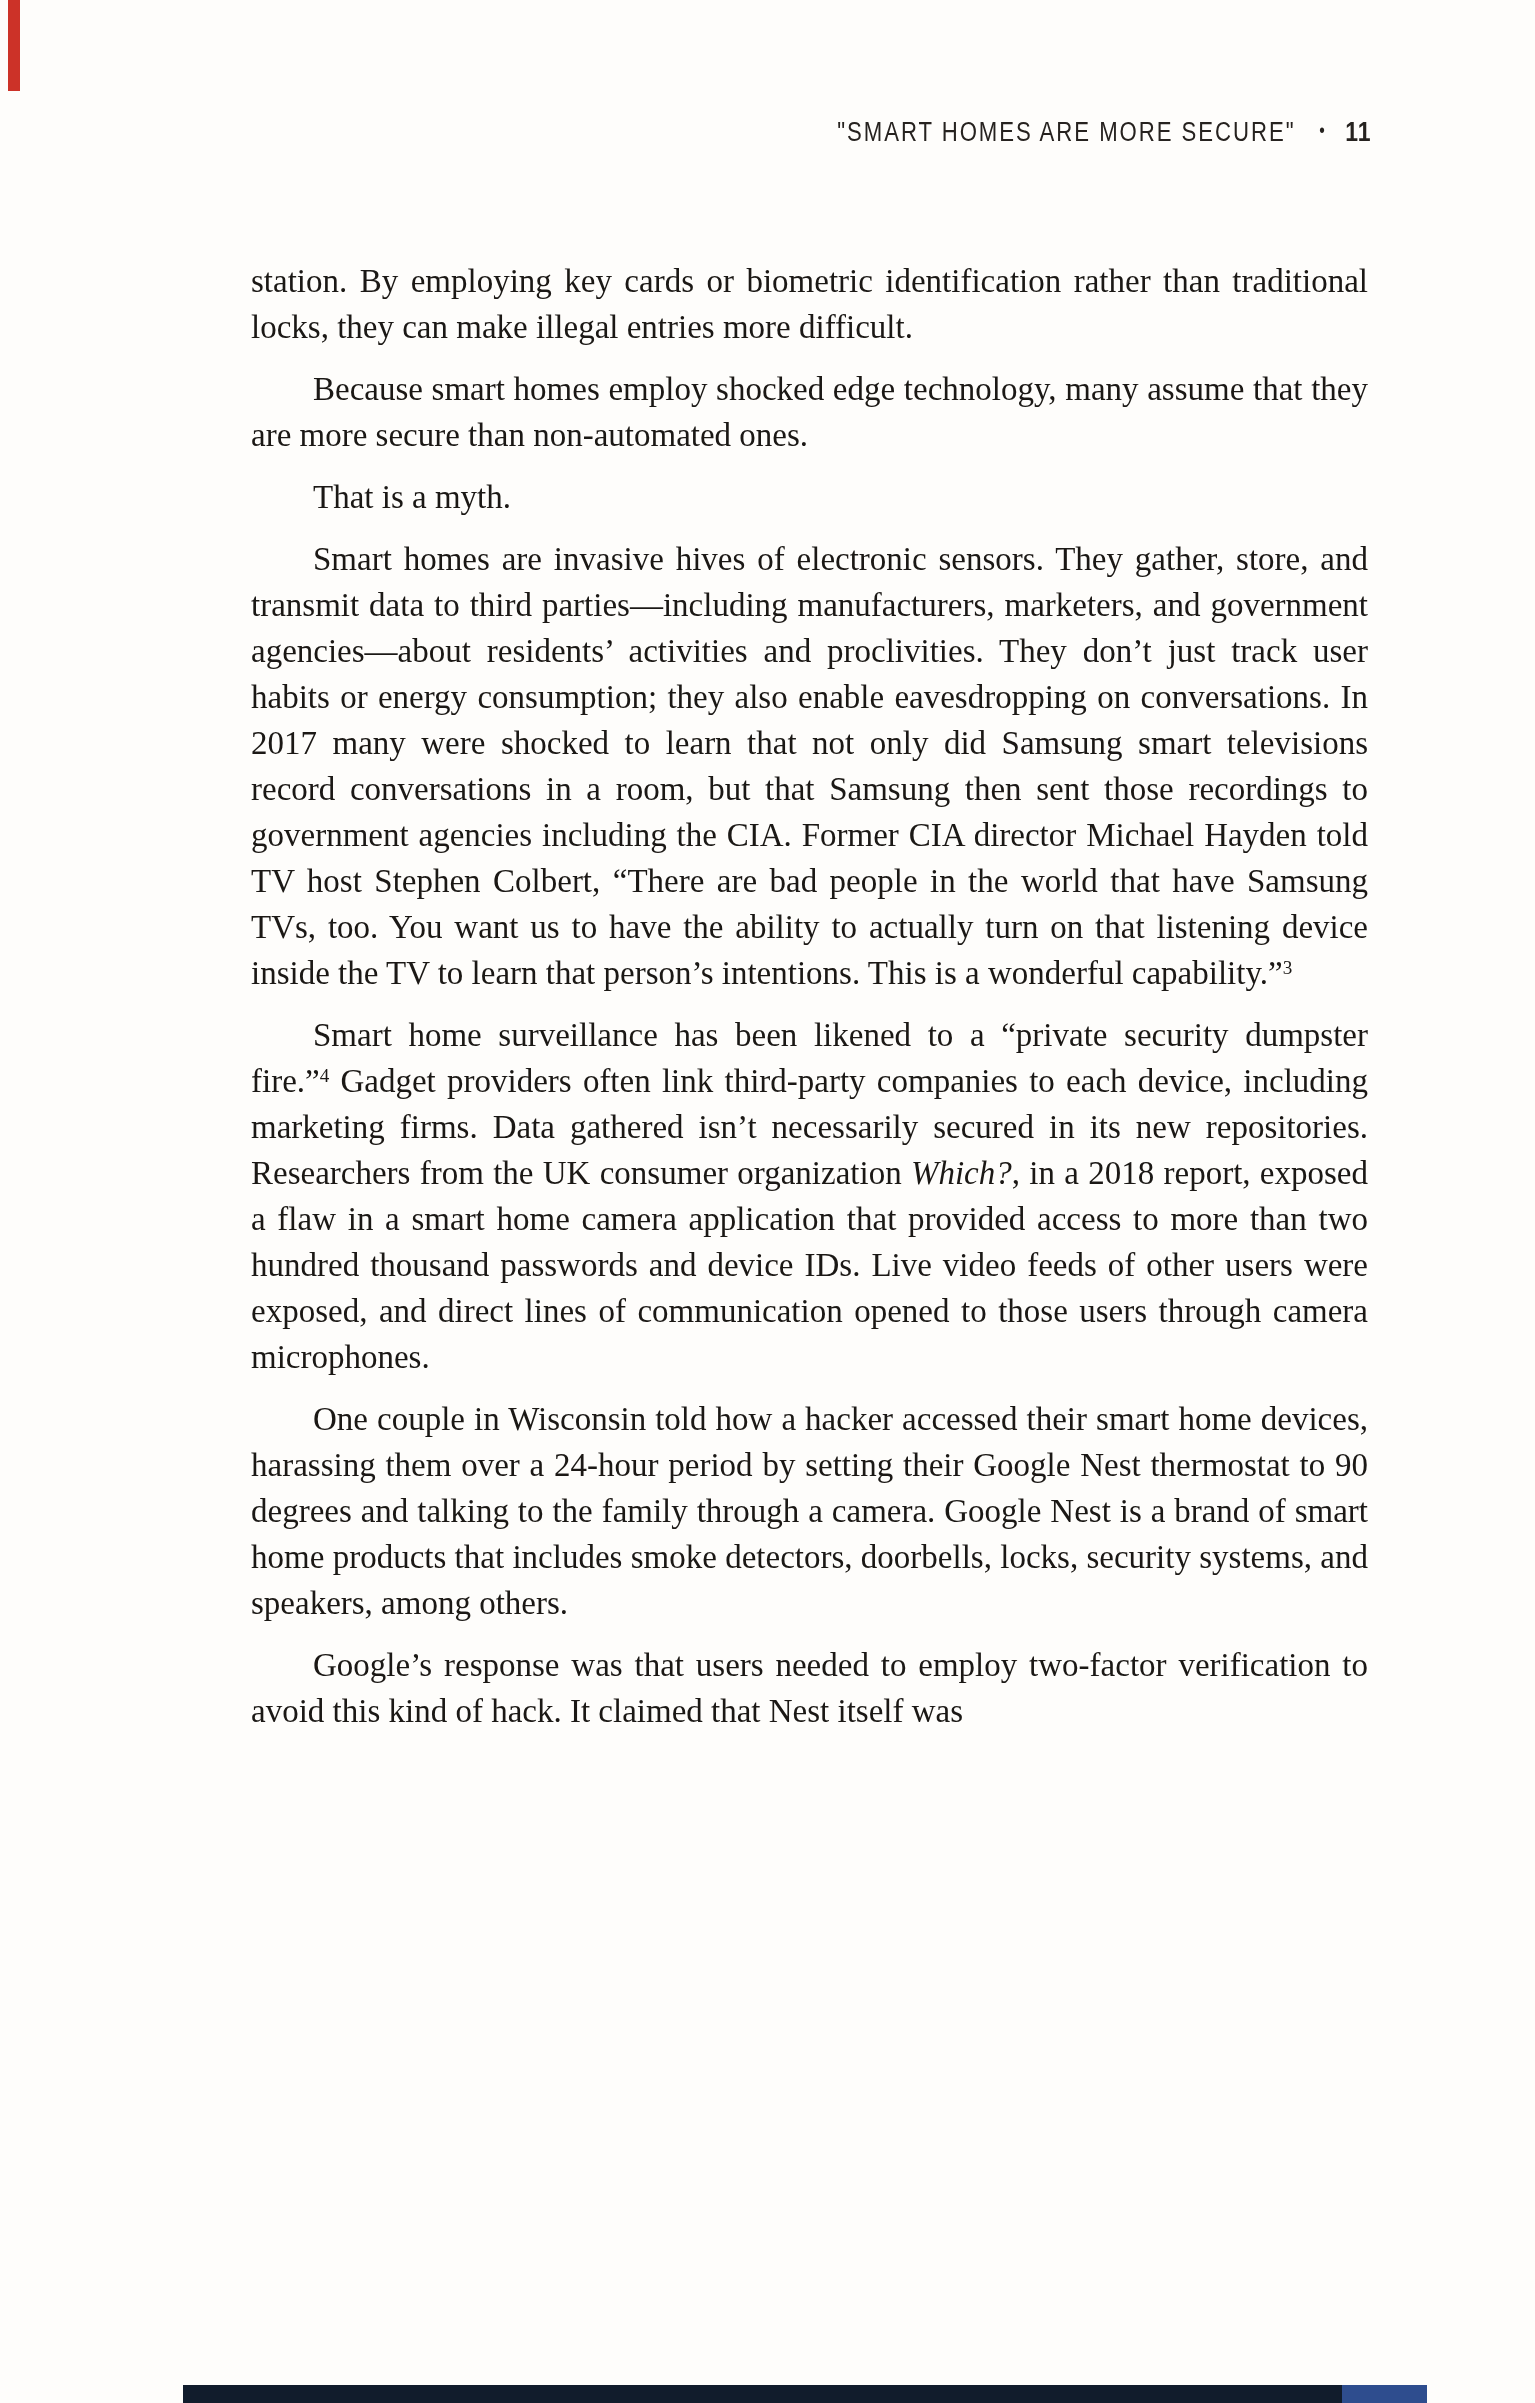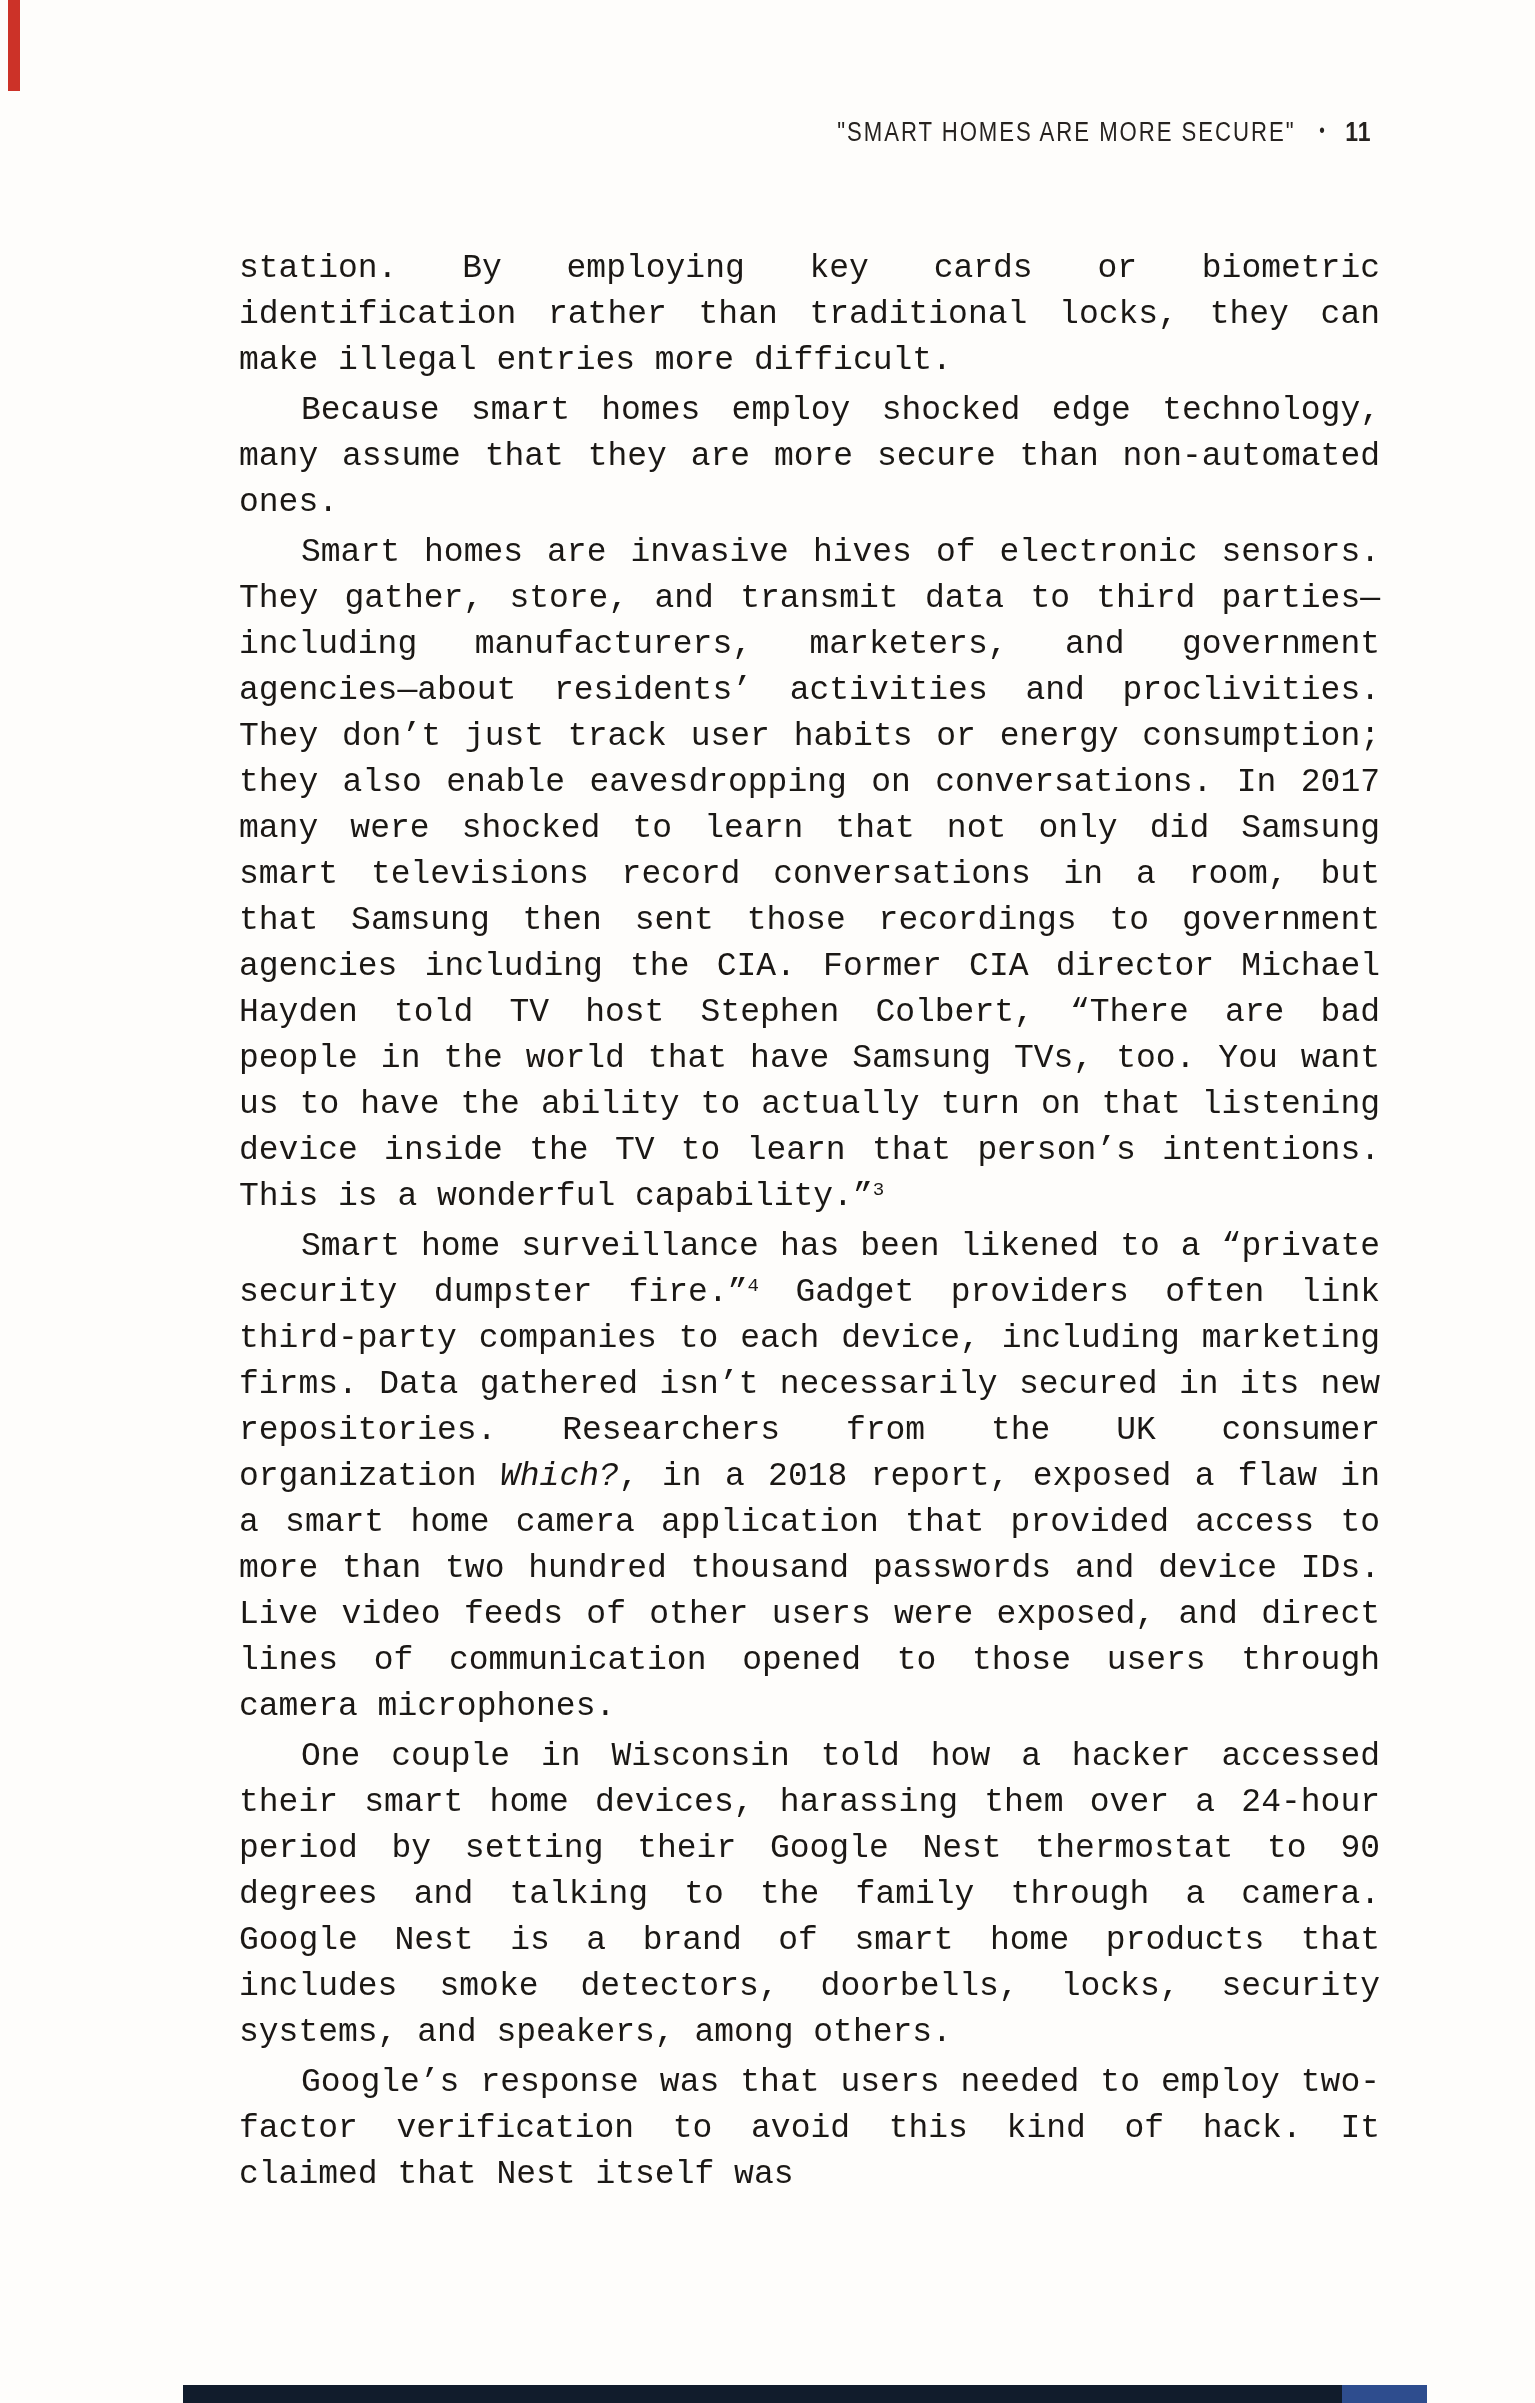--- a/index.html
+++ b/index.html
@@ -55,23 +55,22 @@
     position: absolute;
     left: 235px;
     top: 242px;
     width: 1149px;
     font-size: 33px;
     line-height: 46px;
     color: #1b1815;
     text-align: justify;
   }
   .body-text p {
-    margin: 4px;
+    margin: 16px;
     padding: 0;
-    font-family: Liberation Mono, monospace;
   }
   .body-text p.indent {
     text-indent: 62px;
   }
   .body-text .it {
     font-style: italic;
   }
   .body-text .sup {
     font-size: 0.58em;
     position: relative;
@@ -107,20 +106,21 @@
 
   <div class="header">
     <span>"SMART HOMES ARE MORE SECURE"</span>
     <span class="dot">•</span>
     <span class="pagenum">11</span>
   </div>
 
   <div class="body-text" style="color: rgb(27, 24, 21);">
       <p class=""><span>station. By employing key cards or biometric identification rather than traditional locks, they can make illegal entries more difficult.</span></p>
       <p class="indent"><span>Because smart homes employ shocked edge technology, many assume that they are more secure than non-automated ones.</span></p>
+      <p class="indent"><span>That is a myth.</span></p>
       <p class="indent"><span>Smart homes are invasive hives of electronic sensors. They gather, store, and transmit data to third parties—including manufacturers, marketers, and government agencies—about residents’ activities and proclivities. They don’t just track user habits or energy consumption; they also enable eavesdropping on conversations. In 2017 many were shocked to learn that not only did Samsung smart televisions record conversations in a room, but that Samsung then sent those recordings to government agencies including the CIA. Former CIA director Michael Hayden told TV host Stephen Colbert, “There are bad people in the world that have Samsung TVs, too. You want us to have the ability to actually turn on that listening device inside the TV to learn that person’s intentions. This is a wonderful capability.”</span><span class="sup">3</span></p>
       <p class="indent"><span>Smart home surveillance has been likened to a “private security dumpster fire.”</span><span class="sup">4</span><span> Gadget providers often link third-party companies to each device, including marketing firms. Data gathered isn’t necessarily secured in its new repositories. Researchers from the UK consumer organization </span><span class="it">Which?</span><span>, in a 2018 report, exposed a flaw in a smart home camera application that provided access to more than two hundred thousand passwords and device IDs. Live video feeds of other users were exposed, and direct lines of communication opened to those users through camera microphones.</span></p>
       <p class="indent"><span>One couple in Wisconsin told how a hacker accessed their smart home devices, harassing them over a 24-hour period by setting their Google Nest thermostat to 90 degrees and talking to the family through a camera. Google Nest is a brand of smart home products that includes smoke detectors, doorbells, locks, security systems, and speakers, among others.</span></p>
       <p class="indent"><span>Google’s response was that users needed to employ two-factor verification to avoid this kind of hack. It claimed that Nest itself was</span></p>
     </div>
 
   <div class="bottom-bar">
     <div class="bar-main" style="background: rgb(17, 28, 44);"></div>
     <div class="bar-accent" style="background: rgb(46, 77, 142);"></div>
   </div>

